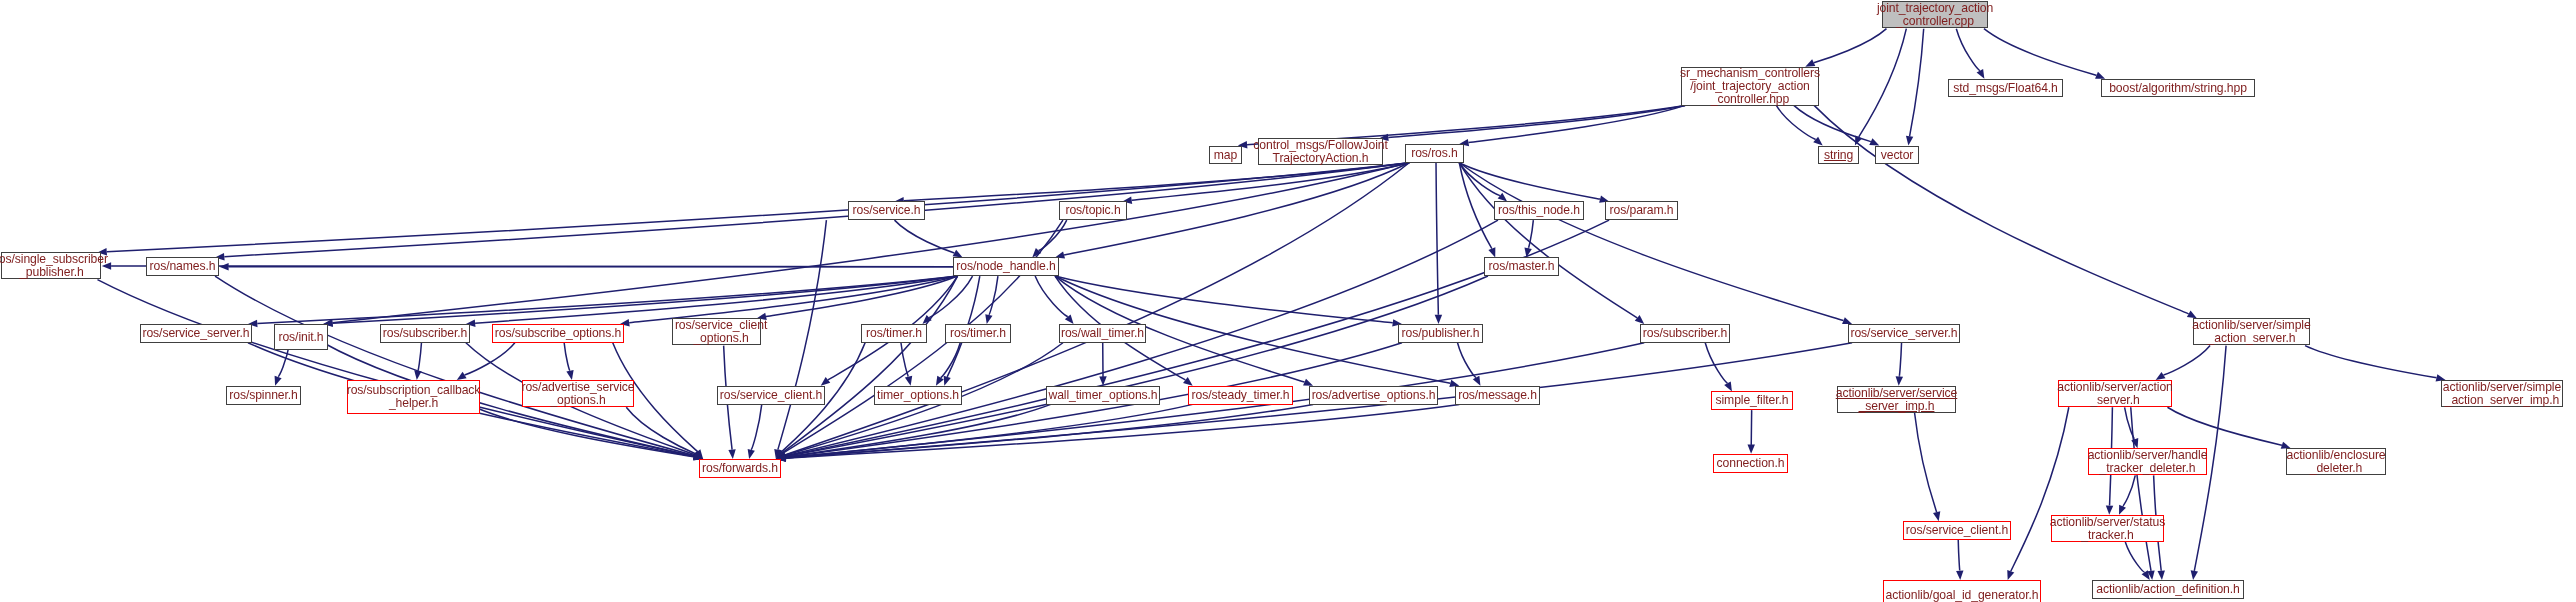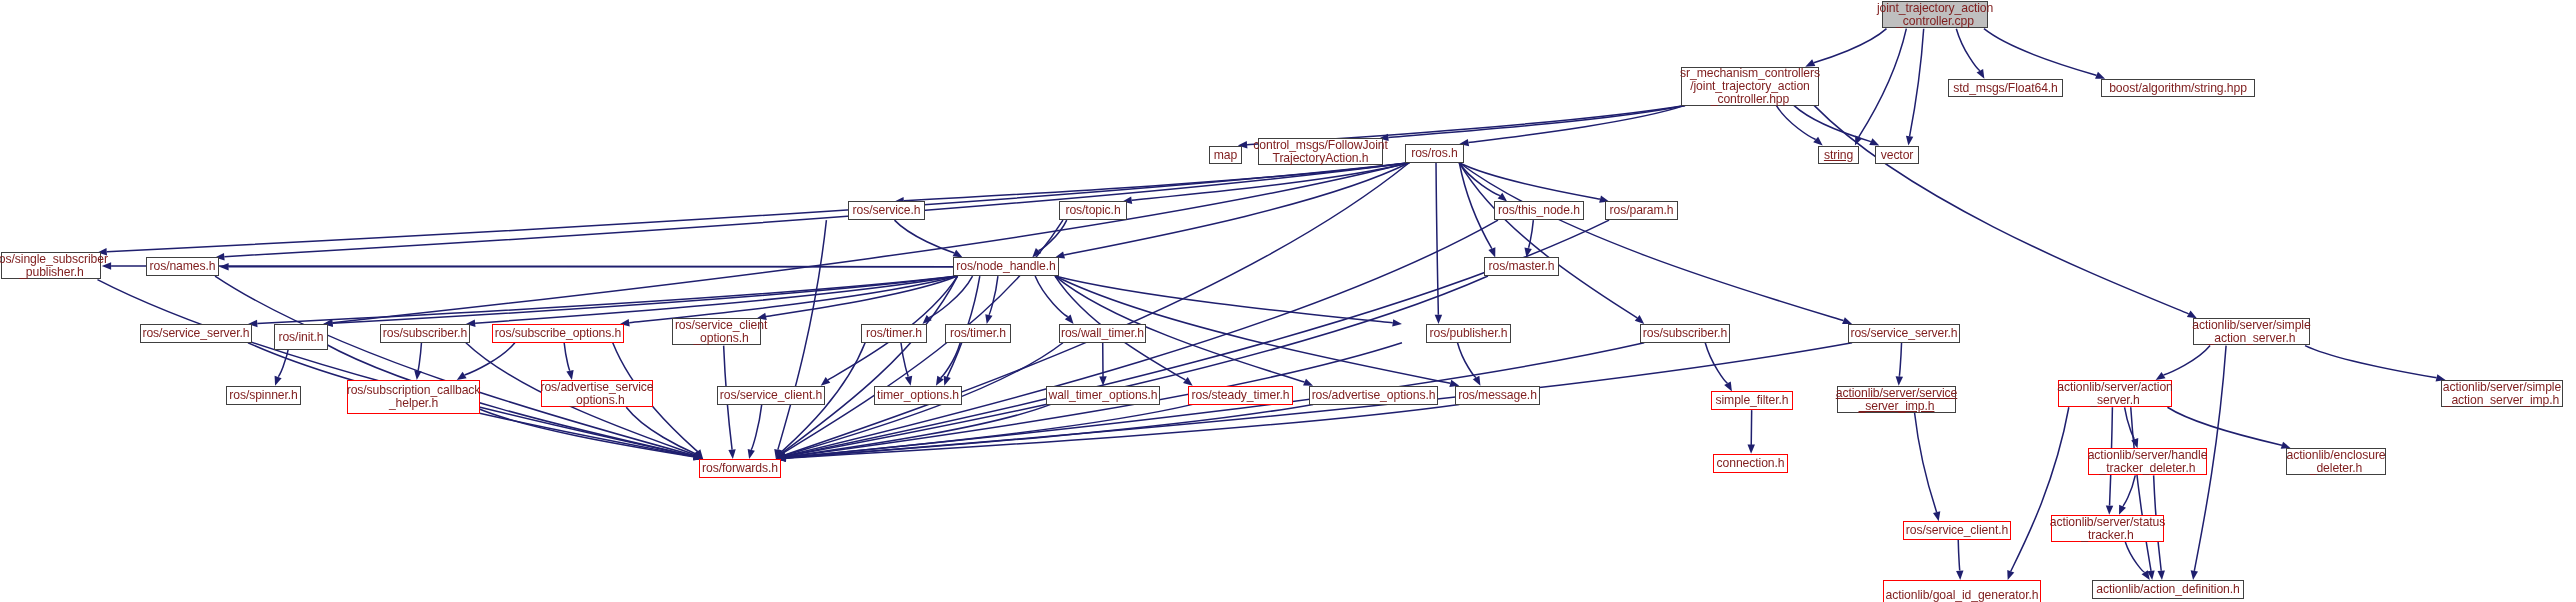--- a/index.html
+++ b/index.html
@@ -272,29 +272,29 @@
       <div class="node-box" style="left: 953px; top: 257px; width: 106px; height: 18.6px;">ros/node_handle.h</div>
       <div class="node-box" style="left: 140px; top: 324px; width: 112px; height: 18.6px;">ros/service_server.h</div>
       <div class="node-box" style="left: 274px; top: 324px; width: 54px; height: 26px;">ros/init.h</div>
       <div class="node-box" style="left: 380px; top: 324px; width: 90px; height: 18.6px;">ros/subscriber.h</div>
       <div class="node-box red" style="left: 492px; top: 324px; width: 132px; height: 18.6px;">ros/subscribe_options.h</div>
       <div class="node-box" style="left: 672px; top: 318px; width: 89px; height: 27px; padding-left: 12px;">ros/service_client
 _options.h</div>
       <div class="node-box" style="left: 861px; top: 324px; width: 66px; height: 18.6px;">ros/timer.h</div>
       <div class="node-box" style="left: 945px; top: 324px; width: 66px; height: 18.6px;">ros/timer.h</div>
       <div class="node-box" style="left: 1059px; top: 324px; width: 87px; height: 18.6px;">ros/wall_timer.h</div>
-      <div class="node-box" style="left: 1398px; top: 324px; width: 85px; height: 18.6px; margin-left: 28px;">ros/publisher.h</div>
+      <div class="node-box" style="left: 1398px; top: 324px; width: 85px; height: 18.6px;">ros/publisher.h</div>
       <div class="node-box" style="left: 1640px; top: 324px; width: 90px; height: 18.6px;">ros/subscriber.h</div>
       <div class="node-box" style="left: 1848px; top: 324px; width: 112px; height: 18.6px;">ros/service_server.h</div>
       <div class="node-box" style="left: 2193px; top: 318px; width: 117px; height: 27px;">actionlib/server/simple
 _action_server.h</div>
       <div class="node-box" style="left: 226px; top: 386px; width: 75px; height: 18.6px;">ros/spinner.h</div>
       <div class="node-box red" style="left: 347px; top: 380px; width: 133px; height: 34px;">ros/subscription_callback
 _helper.h</div>
-      <div class="node-box red" style="left: 522px; top: 380px; width: 112px; height: 27px; margin-left: 19px;">ros/advertise_service
+      <div class="node-box red" style="left: 522px; top: 380px; width: 112px; height: 27px;">ros/advertise_service
 _options.h</div>
       <div class="node-box" style="left: 717px; top: 386px; width: 108px; height: 18.6px;">ros/service_client.h</div>
       <div class="node-box" style="left: 874px; top: 386px; width: 88px; height: 18.6px;">timer_options.h</div>
       <div class="node-box" style="left: 1046px; top: 386px; width: 114px; height: 18.6px;">wall_timer_options.h</div>
       <div class="node-box red" style="left: 1188px; top: 386px; width: 105px; height: 18.6px;">ros/steady_timer.h</div>
       <div class="node-box" style="left: 1309px; top: 386px; width: 129px; height: 18.6px;">ros/advertise_options.h</div>
       <div class="node-box" style="left: 1455px; top: 386px; width: 85px; height: 18.6px;">ros/message.h</div>
       <div class="node-box red" style="left: 1711px; top: 391px; width: 82px; height: 18.6px;">simple_filter.h</div>
       <div class="node-box" style="left: 1837px; top: 386px; width: 119px; height: 27px; text-decoration: underline;">actionlib/server/service
 _server_imp.h</div>

